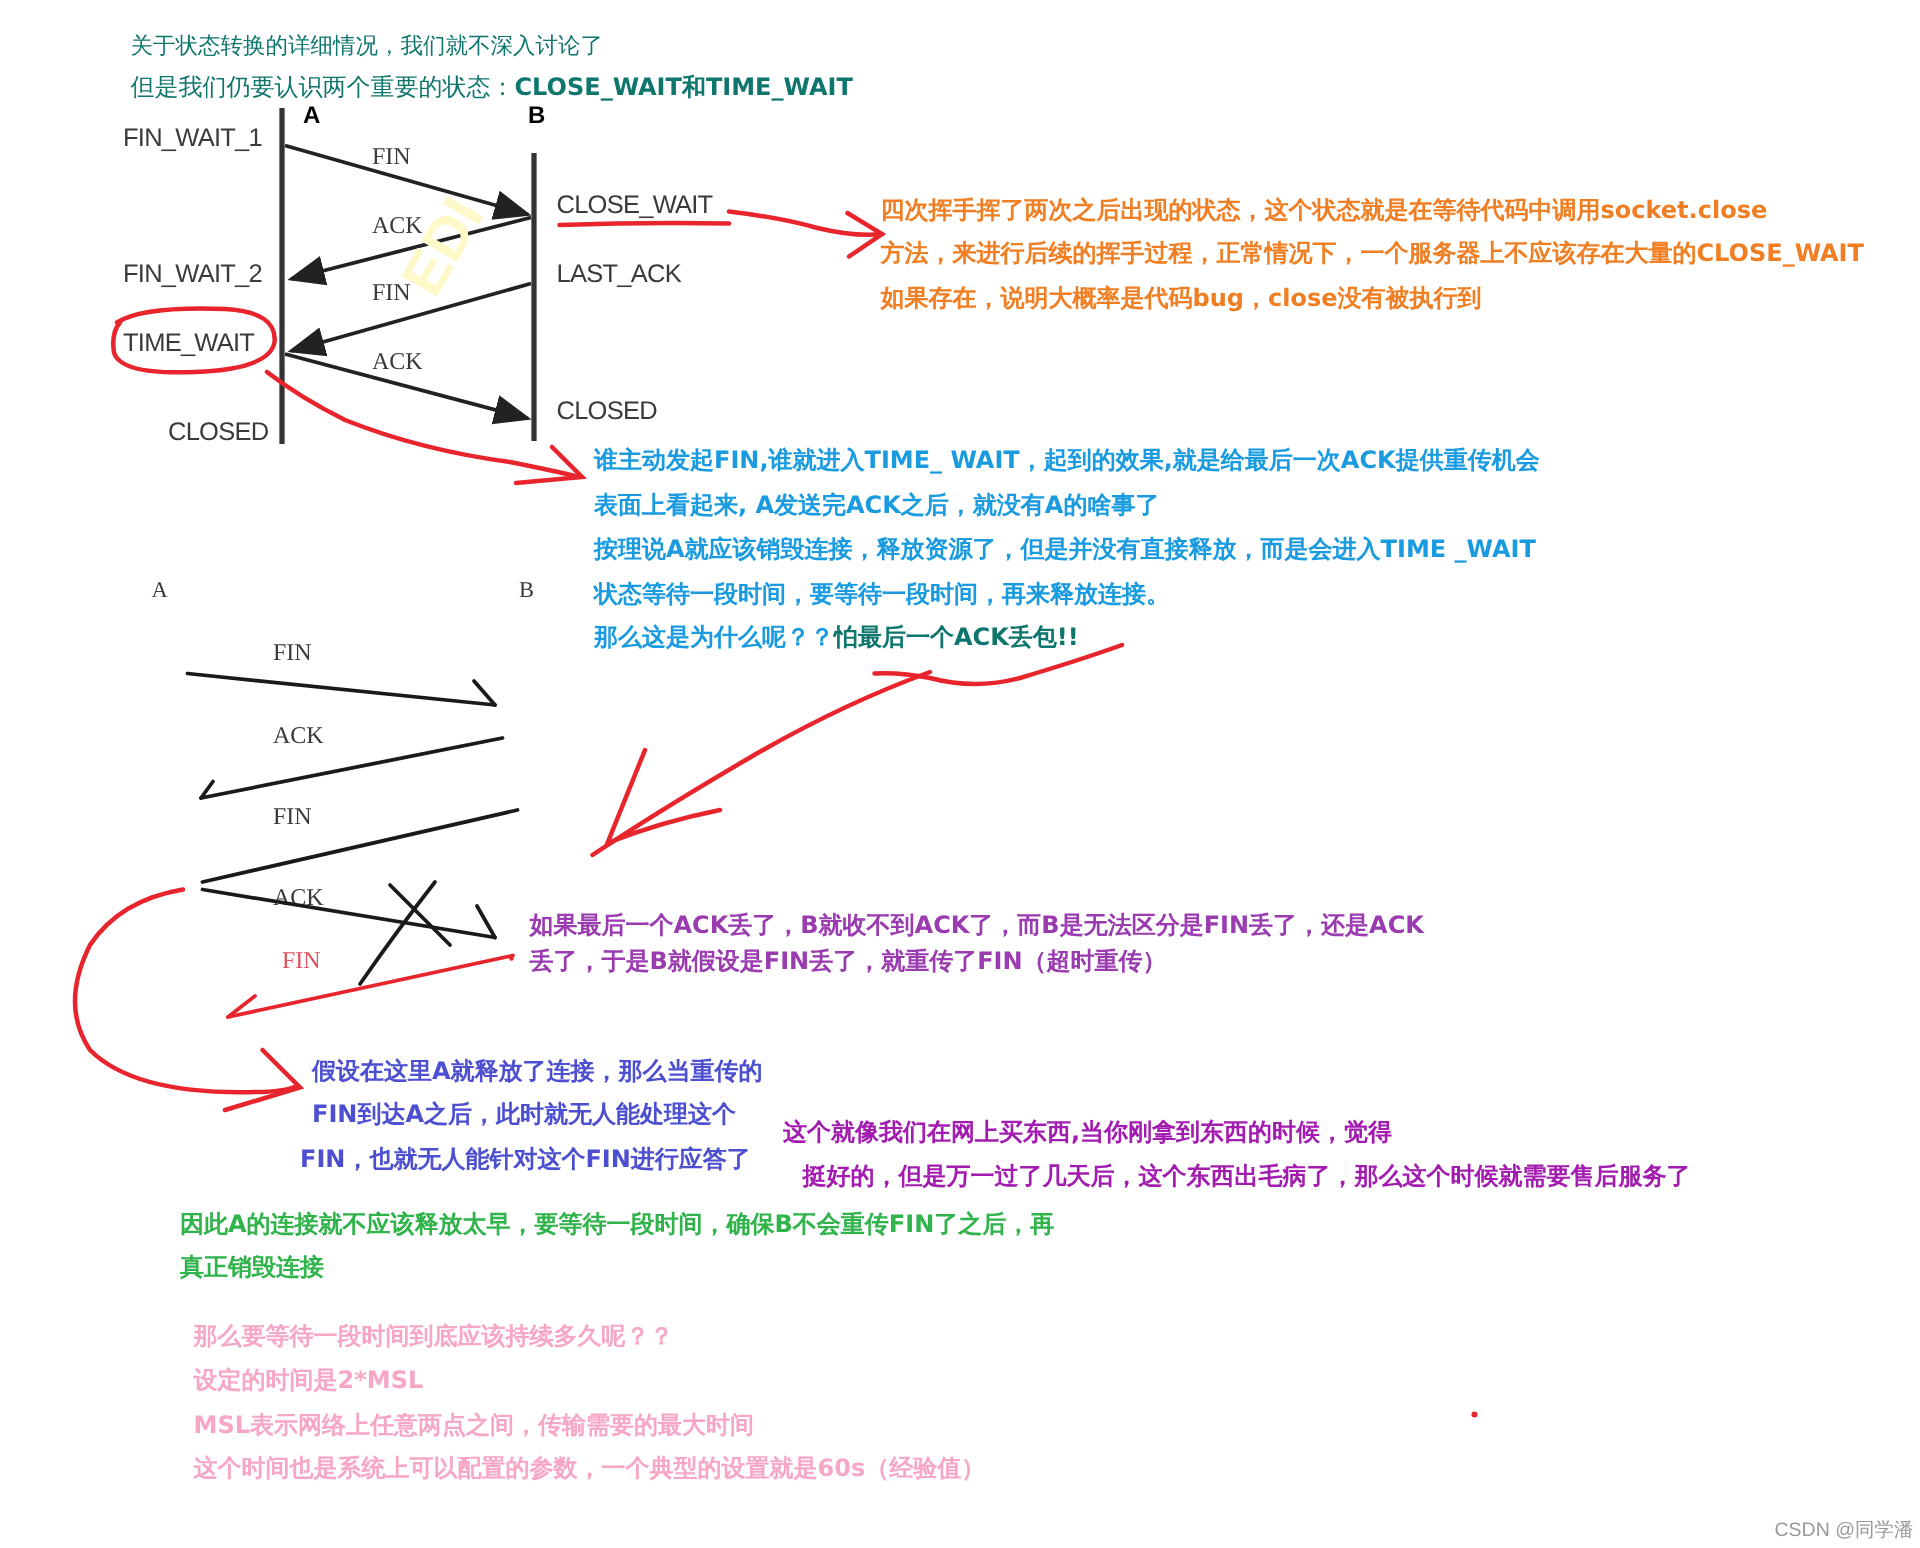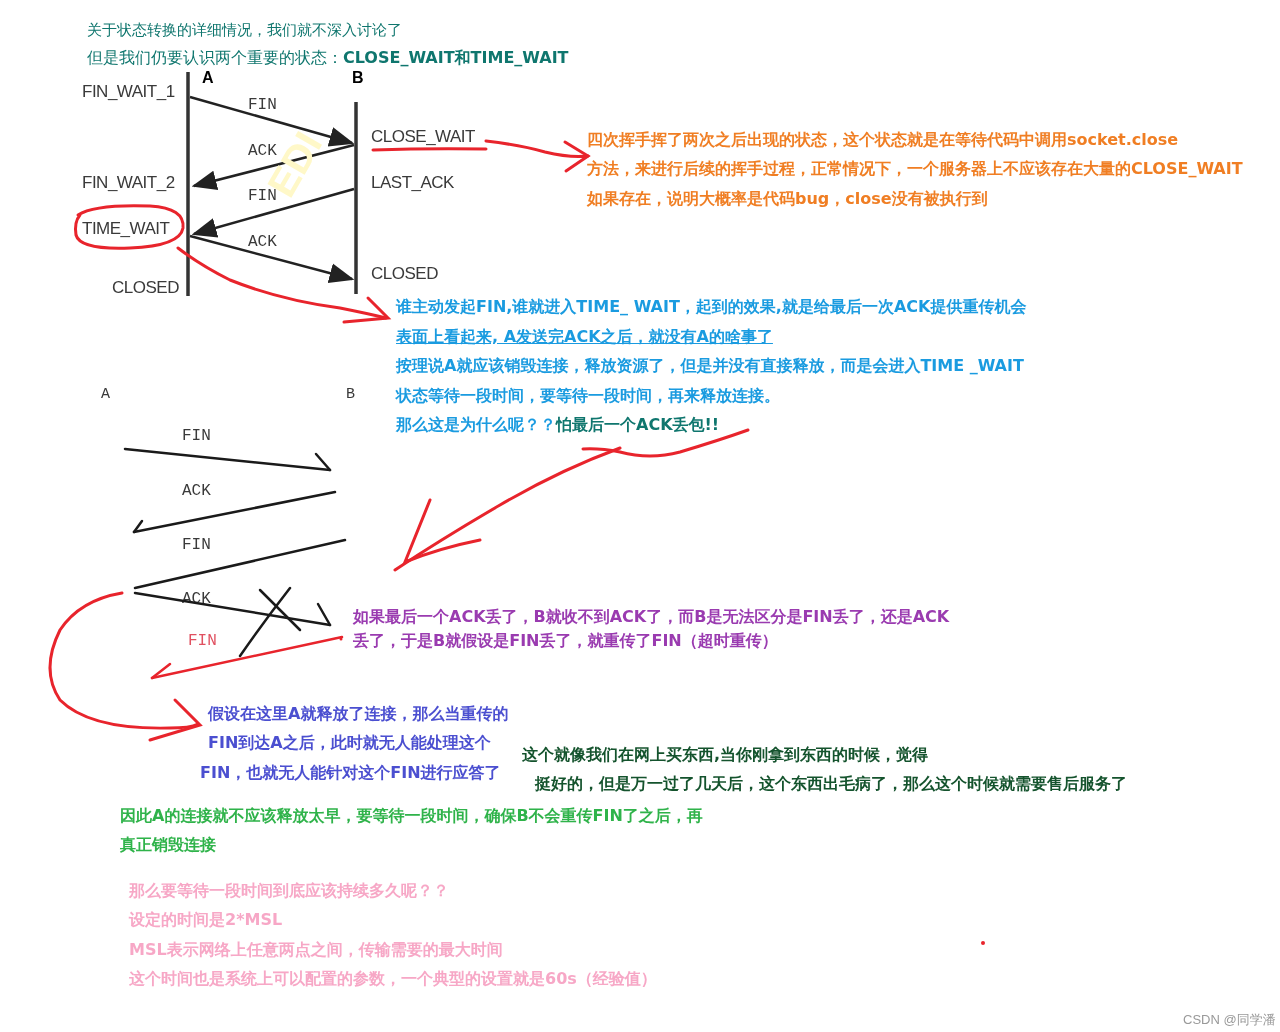--- a/index.html
+++ b/index.html
@@ -5,25 +5,25 @@
   html, body { margin:0; padding:0; }
   body { width:1280px; height:1032px; background:#ffffff; position:relative; overflow:hidden;
          font-family:"DejaVu Sans", "Liberation Sans", sans-serif; }
   .t { position:absolute; white-space:nowrap; font-size:16px; line-height:20px; }
   .b { font-weight:bold; }
   .red { color:#0f766e; }
   .orange { color:#f07e23; }
   .blue { color:#1a9be0; }
   .purple { color:#9a3bb0; }
   .indigo { color:#4b4fd0; }
-  .black { color:#14532d; }
+  .black { color:#a21caf; }
   .green { color:#2fb34a; }
   .pink { color:#f7a7c6; }
   .diag-label { position:absolute; font-size:17px; color:#3a3a3a; letter-spacing:-0.5px; white-space:nowrap; font-family:"Liberation Sans", sans-serif; }
-  .diag-msg { position:absolute; font-size:16px; color:#3a3a3a; white-space:nowrap; font-family:Liberation Mono, monospace; }
+  .diag-msg { position:absolute; font-size:16px; color:#3a3a3a; white-space:nowrap; font-family:Liberation Serif, serif; }
   .hdr { position:absolute; font-size:16px; font-weight:bold; color:#000; font-family:"Liberation Sans", sans-serif; }
   svg.overlay { position:absolute; left:0; top:0; }
   .watermark { position:absolute; font-size:13px; color:#999; font-family:"Liberation Sans", sans-serif; }
 </style>
 </head>
 <body>
 
 <div class="t red" style="left:87px; top:20px; font-size:15px;">关于状态转换的详细情况，我们就不深入讨论了</div>
 <div class="t red" style="left:87px; top:48px; font-size:16px;">
   <span>但是我们仍要认识两个重要的状态：</span><span class="b">CLOSE_WAIT和TIME_WAIT</span>
@@ -49,21 +49,21 @@
 </div>
 
 <div>
   <div class="t orange b" style="left:587px; top:130px;">四次挥手挥了两次之后出现的状态，这个状态就是在等待代码中调用socket.close</div>
   <div class="t orange b" style="left:587px; top:159px;">方法，来进行后续的挥手过程，正常情况下，一个服务器上不应该存在大量的CLOSE_WAIT</div>
   <div class="t orange b" style="left:587px; top:189px;text-align:center;">如果存在，说明大概率是代码bug，close没有被执行到</div>
 </div>
 
 <div>
   <div class="t blue b" style="left:396px; top:297px;">谁主动发起FIN,谁就进入TIME_ WAIT，起到的效果,就是给最后一次ACK提供重传机会</div>
-  <div class="t blue b" style="left:396px; top:327px;text-decoration:underline;">表面上看起来, A发送完ACK之后，就没有A的啥事了</div>
+  <div class="t blue b" style="left:396px; top:327px;">表面上看起来, A发送完ACK之后，就没有A的啥事了</div>
   <div class="t blue b" style="left:396px; top:356px;">按理说A就应该销毁连接，释放资源了，但是并没有直接释放，而是会进入TIME _WAIT</div>
   <div class="t blue b" style="left:396px; top:386px;">状态等待一段时间，要等待一段时间，再来释放连接。</div>
   <div class="t b" style="left:396px; top:415px;">
     <span class="blue">那么这是为什么呢？？</span><span class="red">怕最后一个ACK丢包!!</span>
   </div>
 </div>
 
 <div>
   <div class="diag-msg" style="left:101px; top:386px; font-size:15px;">A</div>
   <div class="diag-msg" style="left:346px; top:386px; font-size:15px;">B</div>

